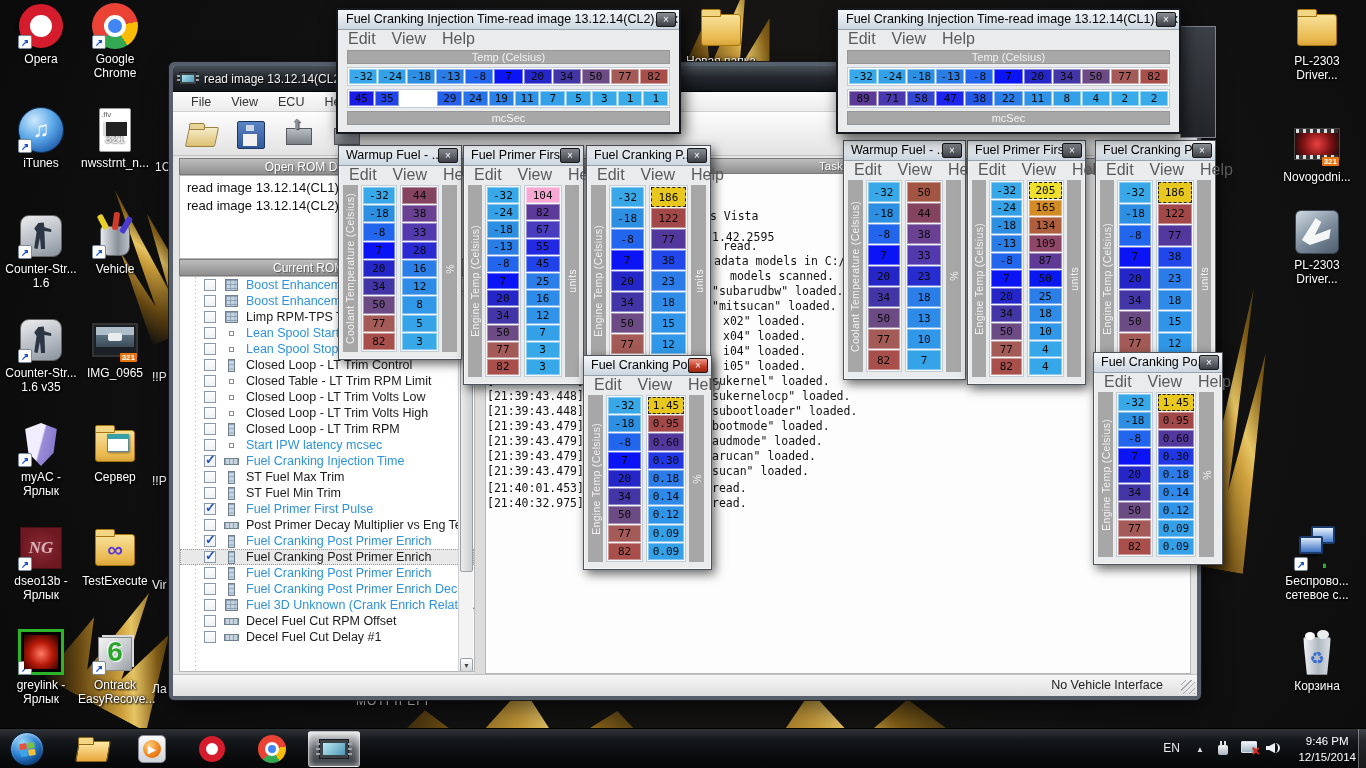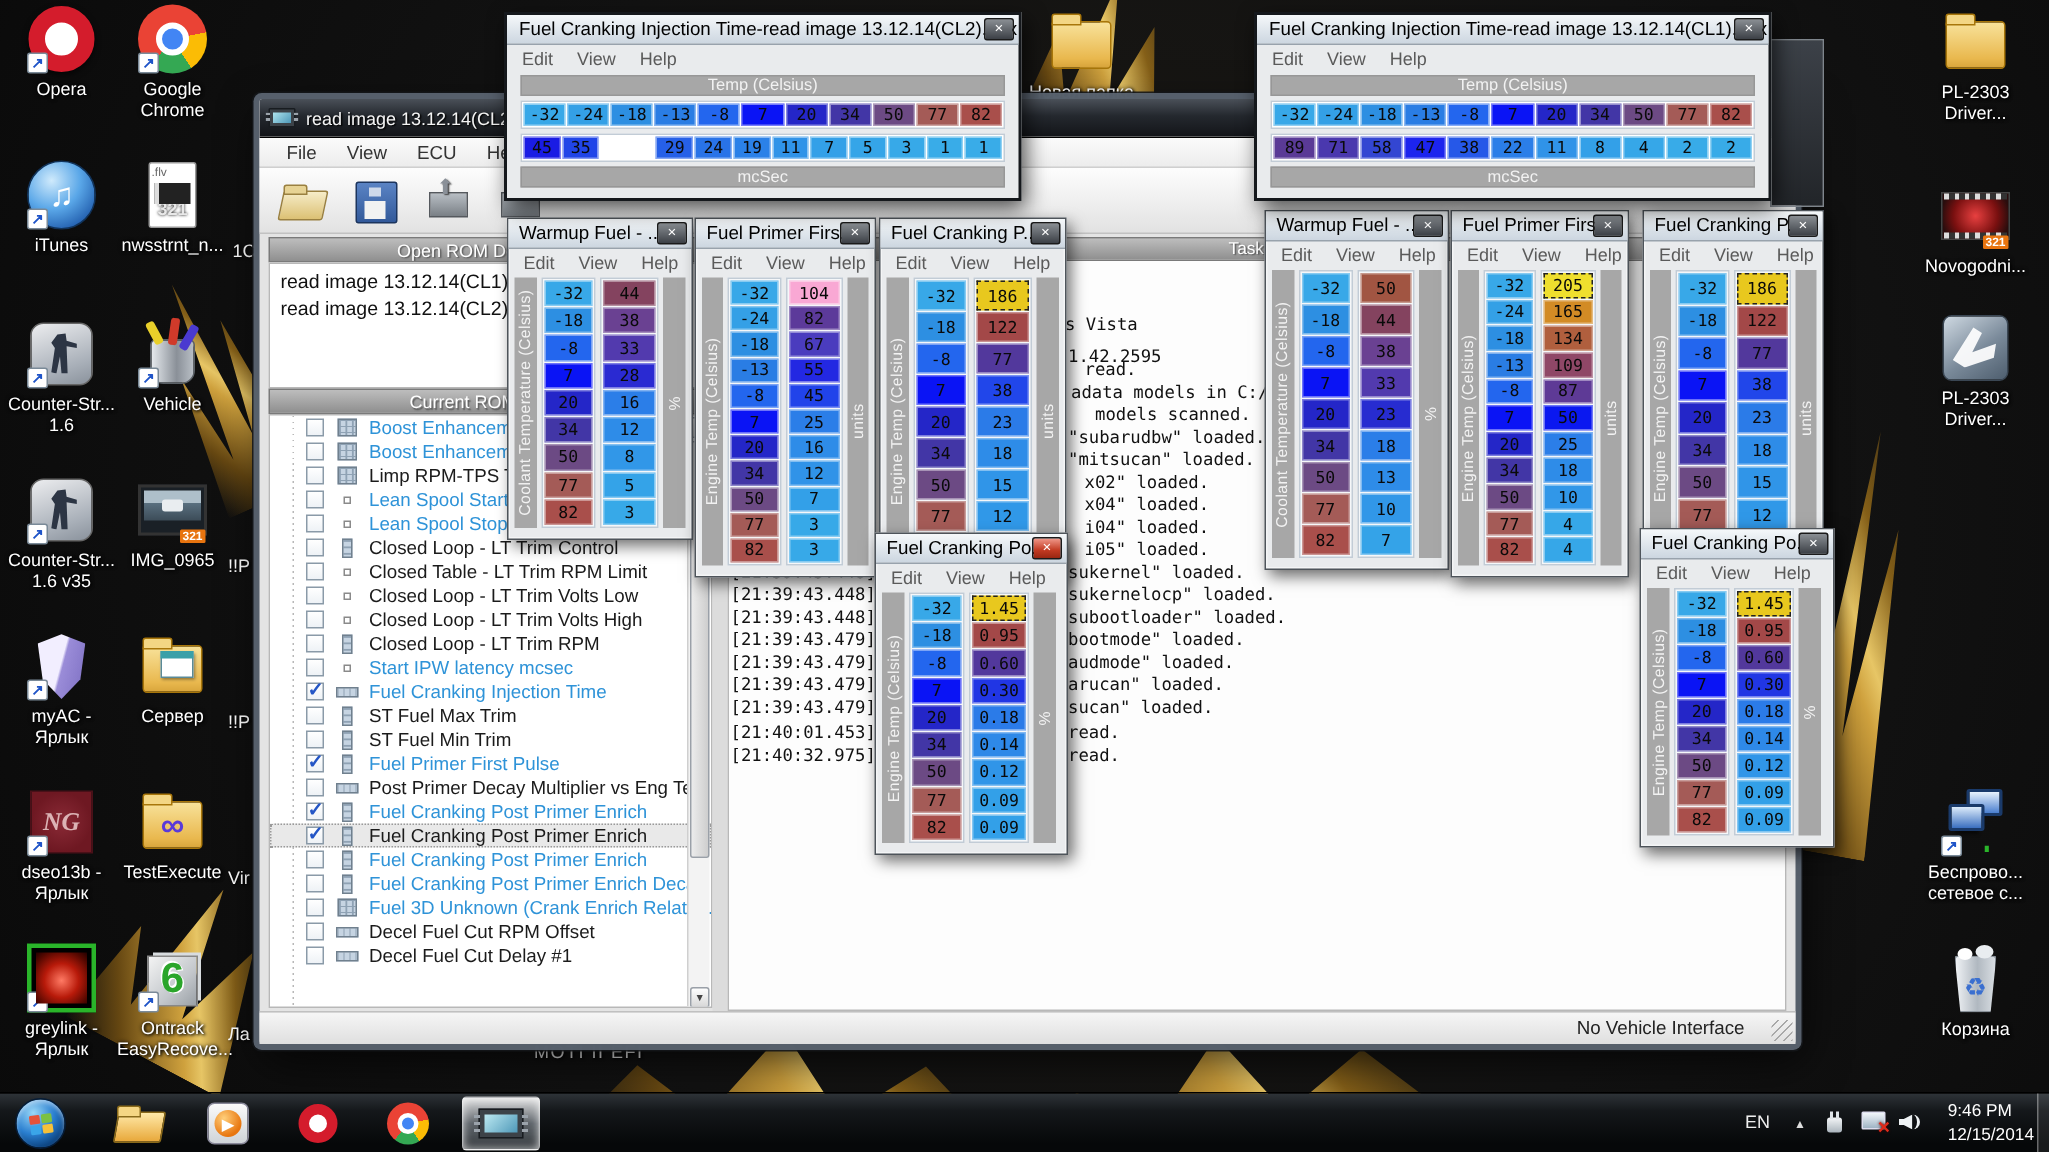--- a/index.html
+++ b/index.html
@@ -194,21 +194,21 @@
   .cline { position:absolute; font-family:"DejaVu Sans Mono", monospace; font-size:11.5px; color:#111; white-space:pre; }
 
   
   .cwin { position:absolute; z-index:15; background:#e9ebed; border:2px solid #15181c;
     box-shadow:3px 5px 14px rgba(0,0,0,.7); }
   .cwin-title { height:20px; background:linear-gradient(#f5f8fa,#ccd6e0); border-bottom:1px solid #98a2ac;
     font-size:12.5px; color:#000; padding-left:8px; line-height:19px; position:relative; white-space:nowrap; overflow:hidden; }
   .wclose { position:absolute; right:3px; top:2px; width:20px; height:15px; border:1px solid #1a1a1a; border-radius:2px;
     background:linear-gradient(#8a8f94,#3c4046); color:#fff; font-size:10px; line-height:13px; text-align:center; }
   .wclose.red { background:linear-gradient(#f0988a,#c23a22 60%, #9a2712); }
-  .wmenu { height:18px; display:flex; align-items:center; gap:16px; padding-left:10px; font-size:12px; color:#5a5a5a; }
+  .wmenu { height:18px; display:flex; align-items:center; gap:16px; padding-left:10px; font-size:16px; color:#5a5a5a; }
   .hbar { margin:2px 9px 0 9px; height:14px; background:#a7a7a7; border:1px solid #979797; color:#f2f2f2;
     font-size:11px; text-align:center; line-height:13px; }
   .hrow { margin:3px 9px; background:#fff; border:1px solid #c2ccd6; padding:1px; display:flex; gap:1px; height:19px; }
   .hcell { flex:1; display:flex; align-items:center; justify-content:center;
     font-family:"DejaVu Sans Mono", monospace; font-size:11px; color:#0a0a0a;
     border:1px solid rgba(255,255,255,.45); }
 
   
   .twin { position:absolute; background:#e9ebed; border:1px solid #4e545a;
     box-shadow:0 0 0 1px rgba(255,255,255,.5) inset, 3px 4px 10px rgba(0,0,0,.6); }
@@ -271,21 +271,21 @@
   #tray-net { position:absolute; right:108px; top:11px; width:17px; height:16px; }
   #tray-net::before { content:""; position:absolute; left:0; top:1px; width:14px; height:10px; border-radius:1px;
     background:linear-gradient(#f2f6fa,#9fb4c4); border:1px solid #dde; }
   #tray-net::after { content:"×"; position:absolute; right:-2px; bottom:-3px; color:#e02a1a; font-size:14px; font-weight:bold;
     text-shadow:0 0 2px #400; }
   #tray-vol { position:absolute; right:84px; top:12px; width:16px; height:14px; }
   #tray-vol::before { content:""; position:absolute; left:0; top:2px; width:9px; height:10px; background:#eef2f4;
     clip-path:polygon(0 30%, 35% 30%, 100% 0, 100% 100%, 35% 70%, 0 70%); }
   #tray-vol::after { content:""; position:absolute; right:2px; top:2px; width:8px; height:10px;
     border-right:2px solid #eef2f4; border-radius:50%; }
-  #tray-clock { position:absolute; right:10px; top:4px; text-align:left; color:#fff; font-size:11.5px; line-height:16px; }
+  #tray-clock { position:absolute; right:10px; top:4px; text-align:center; color:#fff; font-size:11.5px; line-height:16px; }
   #show-desktop { position:absolute; right:0; top:0; width:8px; height:40px; background:rgba(255,255,255,.08);
     border-left:1px solid rgba(255,255,255,.35); }
 </style>
 </head>
 <body>
 
 <div id="desktop">
 
   <div class="orn" style="left:688px;top:-14px;width:96px;height:112px;transform:rotate(14deg);"></div>
   <div class="orn" style="left:118px;top:182px;width:62px;height:158px;transform:rotate(-24deg);"></div>

